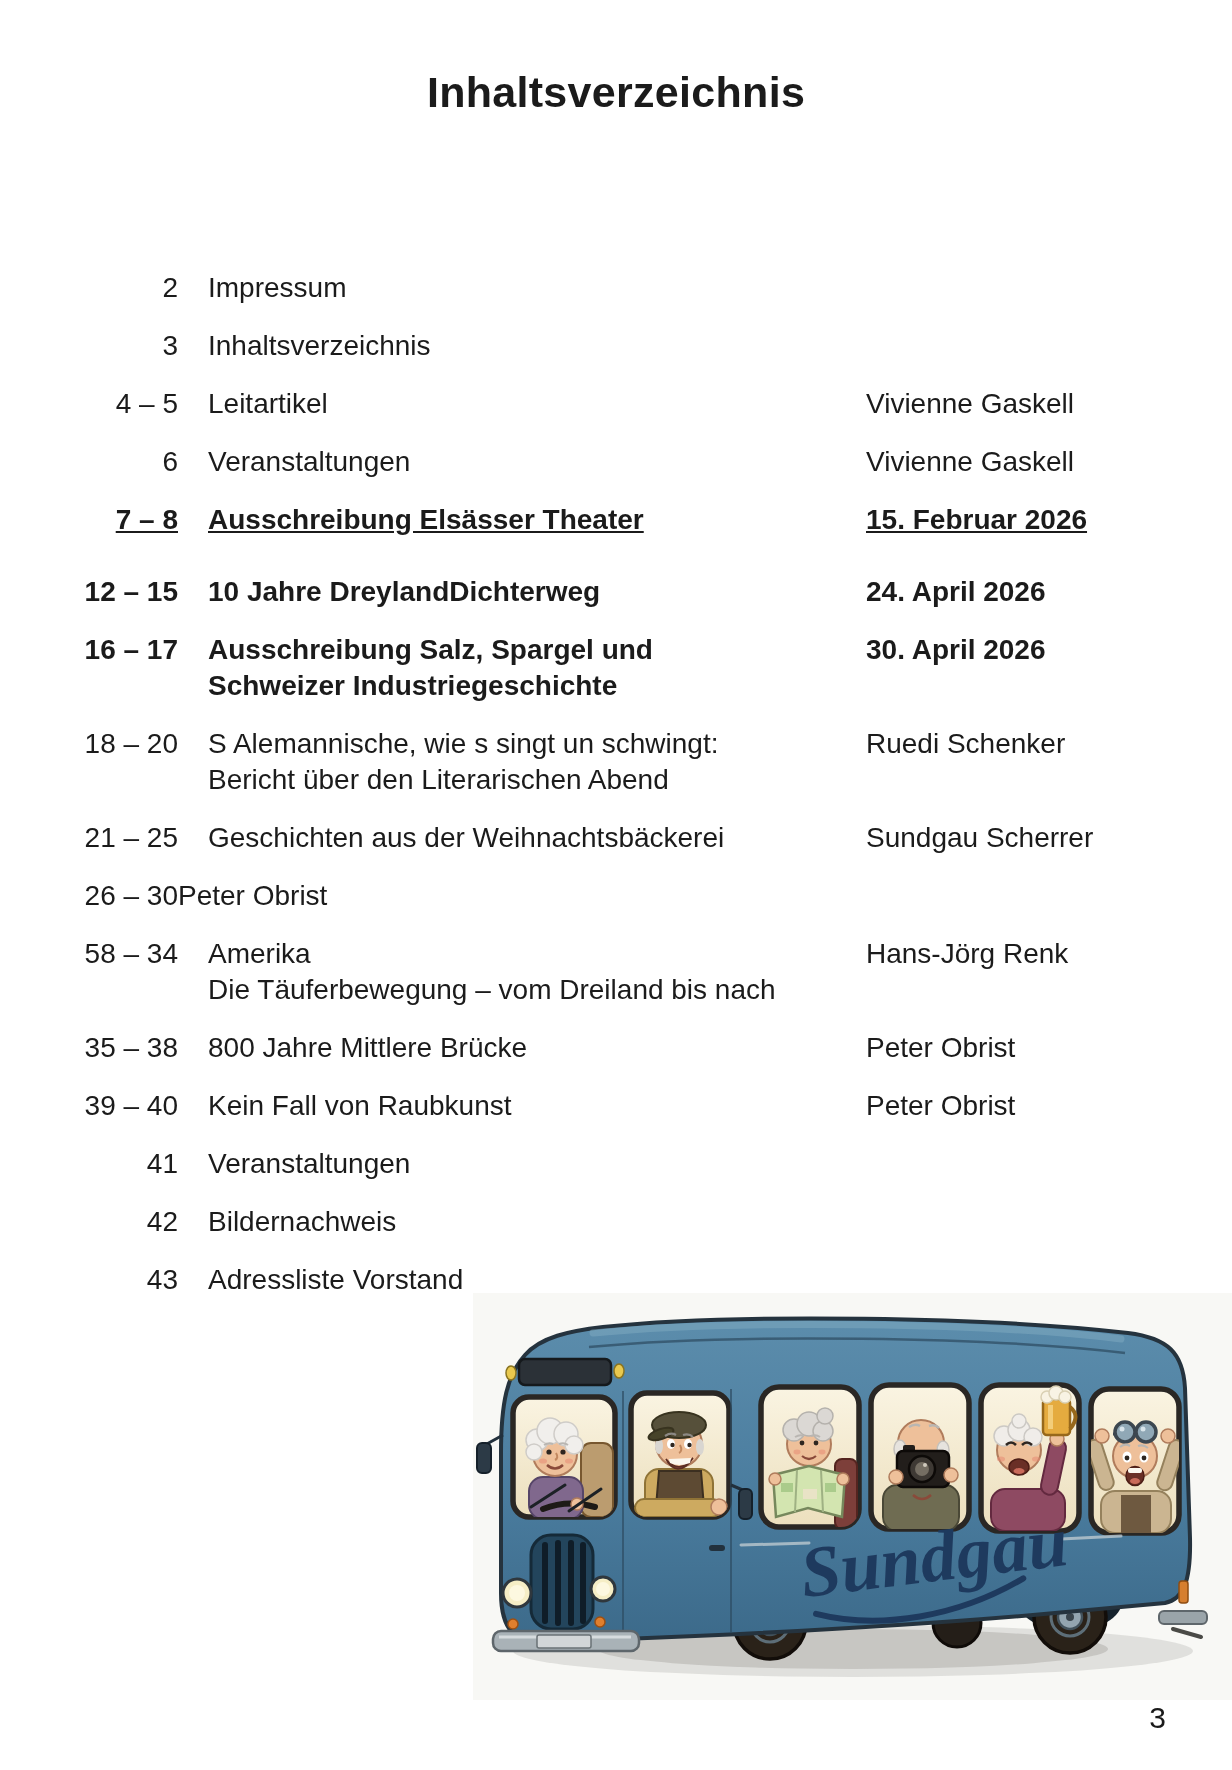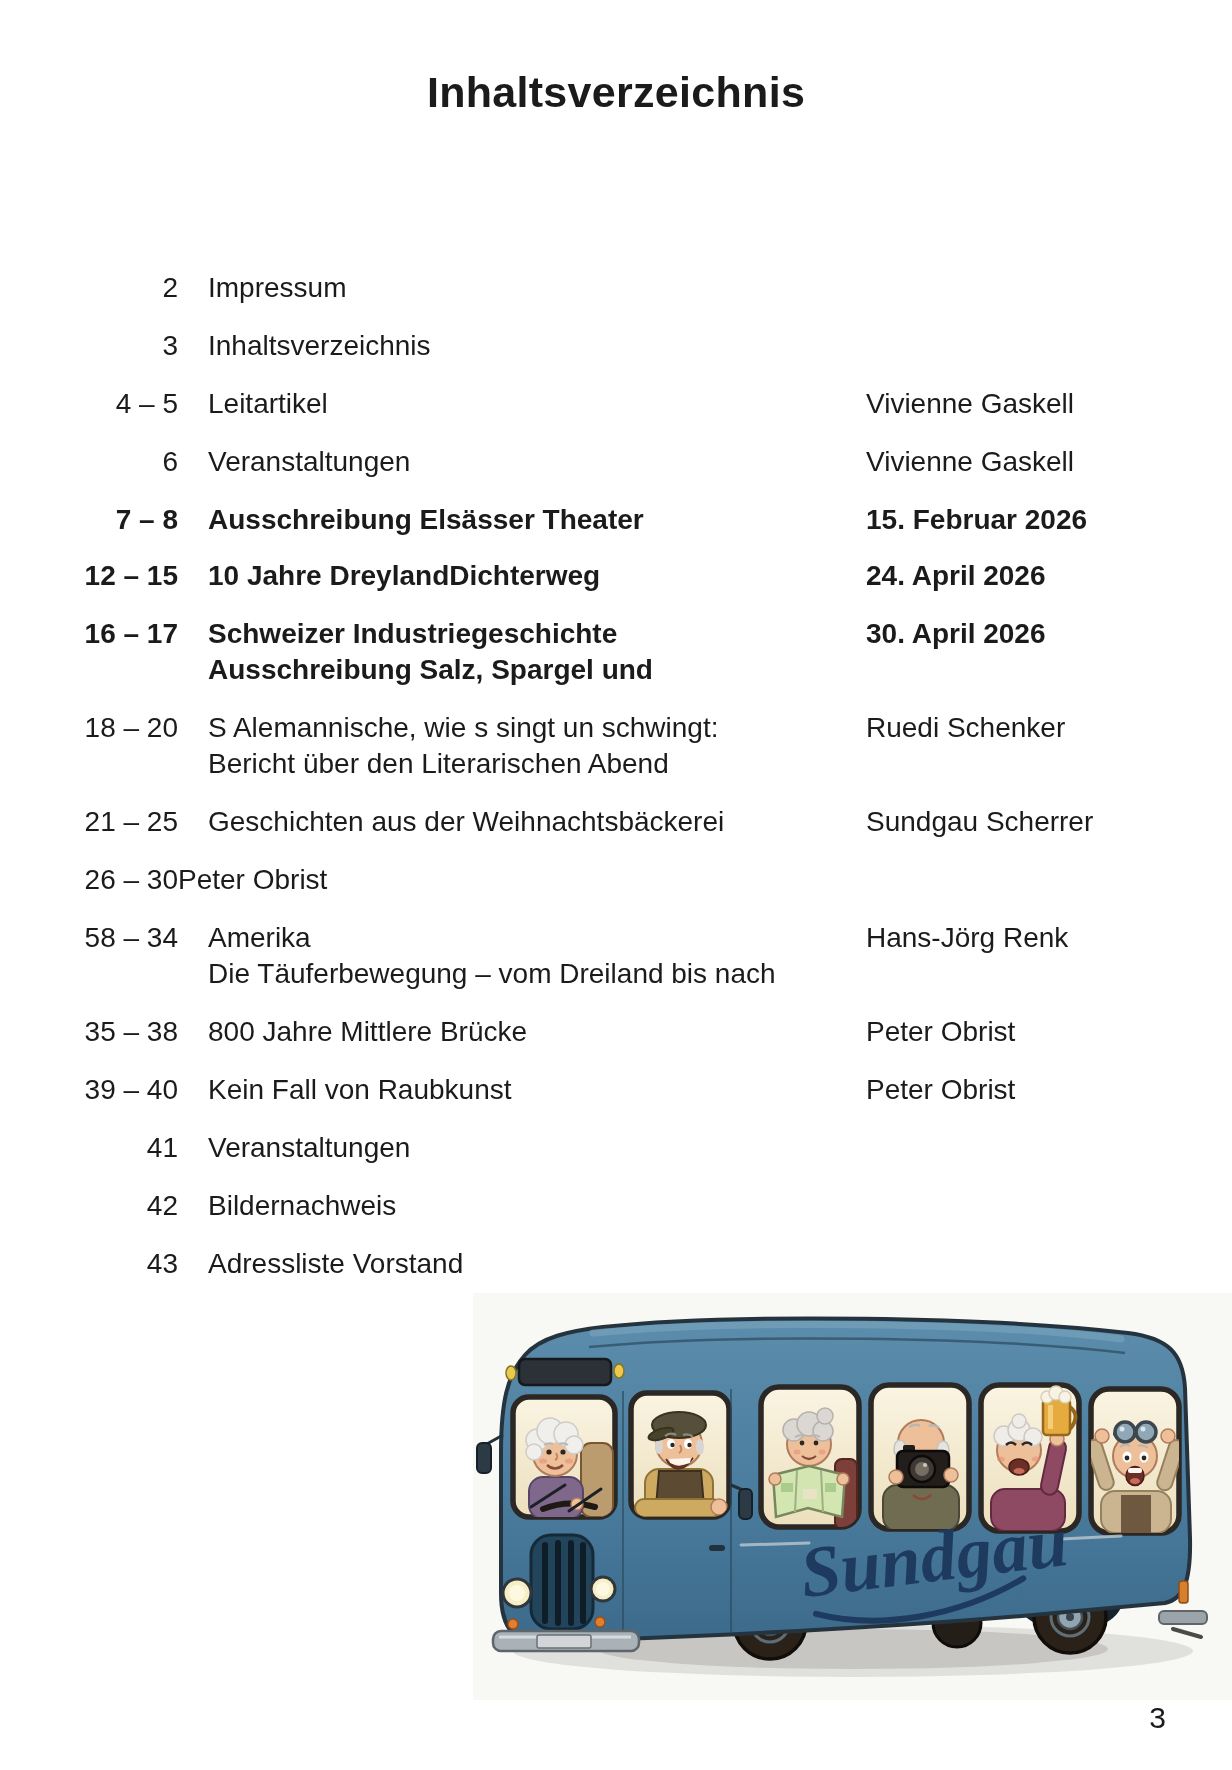--- a/index.html
+++ b/index.html
@@ -25,21 +25,21 @@
     z-index:2;
   }
   .toc-row{
     display:grid;
     grid-template-columns:95px 688px auto;
     font-size:28px;
     line-height:36px;
     margin-bottom:22px;
   }
   .toc-row.bold{font-weight:700;}
-  .toc-row.gap-after{margin-bottom:20px;}
+  .toc-row.gap-after{margin-bottom:36px;text-decoration:underline;}
   .toc-pages{text-align:right;white-space:nowrap;}
   .toc-title{padding-left:30px;}
   .toc-title .line{display:block;}
   .toc-author{white-space:nowrap;}
   .bus-figure{
     position:absolute;
     left:473px;top:1293px;
     width:759px;height:407px;
     z-index:1;
   }
@@ -105,22 +105,22 @@
     <span class="toc-pages">12 – 15</span>
     <span class="toc-title">
         <span class="line">10 Jahre DreylandDichterweg</span>
       </span>
     <span class="toc-author">24. April 2026</span>
   </div>
 
   <div class="toc-row bold">
     <span class="toc-pages">16 – 17</span>
     <span class="toc-title">
+      <span class="line">Ausschreibung Salz, Spargel und</span>
       <span class="line">Schweizer Industriegeschichte</span>
-      <span class="line">Ausschreibung Salz, Spargel und</span>
     </span>
     <span class="toc-author">30. April 2026</span>
   </div>
 
   <div class="toc-row">
     <span class="toc-pages">18 – 20</span>
     <span class="toc-title">
       <span class="line">S Alemannische, wie s singt un schwingt:</span>
       <span class="line">Bericht über den Literarischen Abend</span>
     </span>

